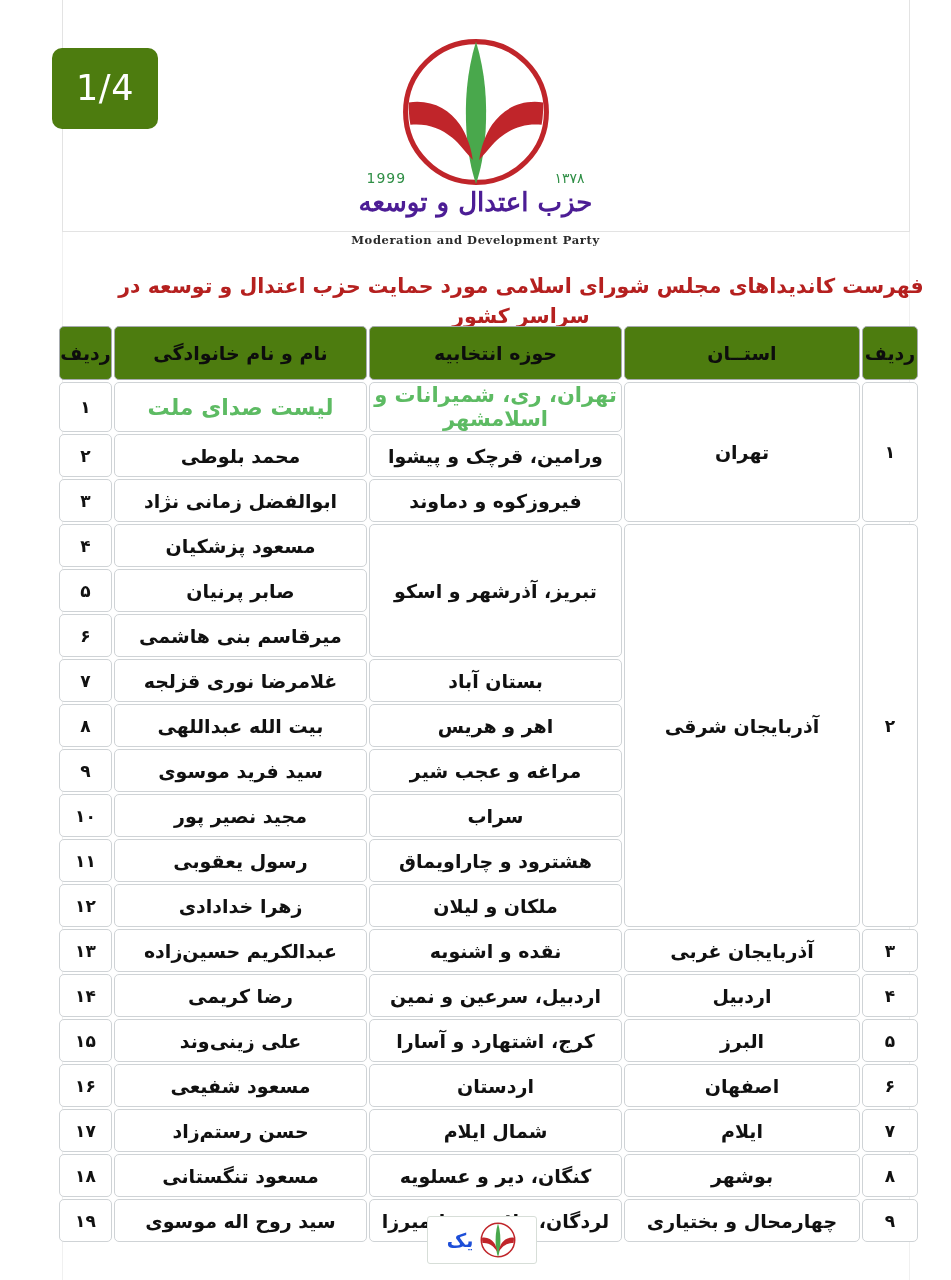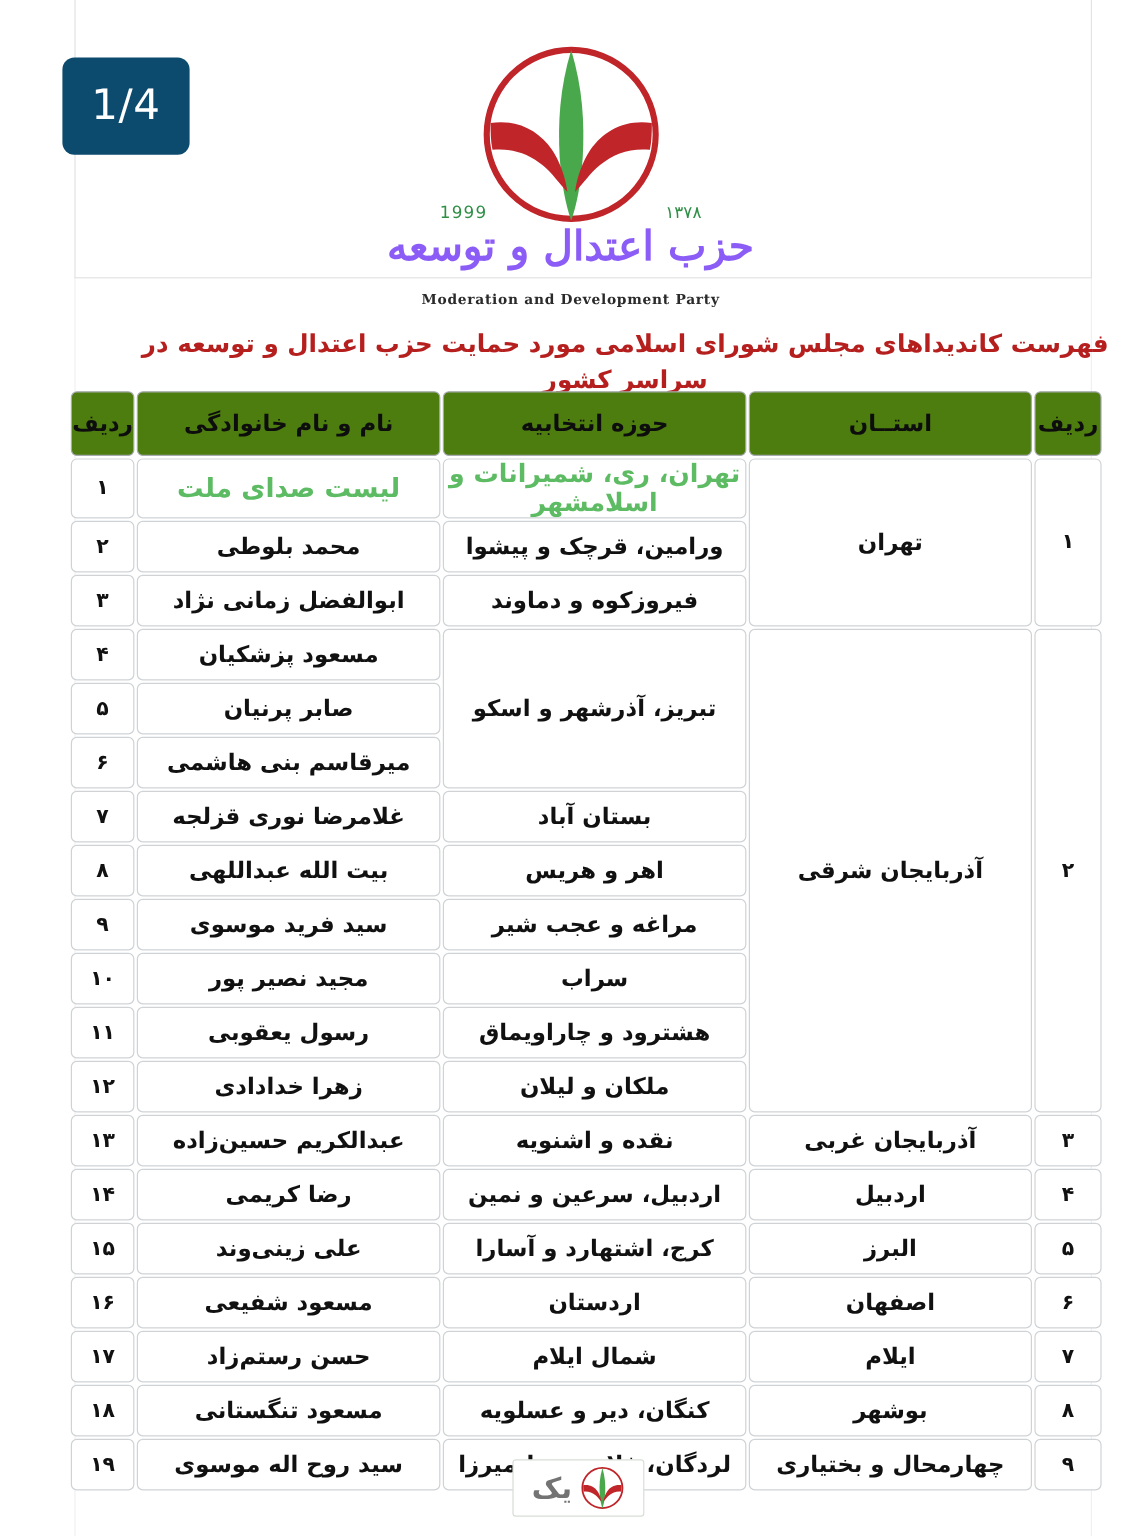--- a/index.html
+++ b/index.html
@@ -39,21 +39,21 @@
     box-sizing: border-box;
   }
 
   
   .page-badge {
     position: absolute;
     left: 52px;
     top: 48px;
     width: 106px;
     height: 81px;
-    background: #0c4a6e;
+    background: #4d7c0f;
     border-radius: 10px;
     color: #ffffff;
     font-size: 35px;
     line-height: 81px;
     text-align: center;
     letter-spacing: 0.5px;
     direction: ltr;
     z-index: 5;
   }
 
@@ -89,23 +89,23 @@
     position: absolute;
     left: 6px;
     top: 0;
     font-size: 14px;
     color: #2f8f46;
     direction: ltr;
     letter-spacing: 1px;
   }
   .logo-name-fa {
     font-family: "DejaVu Serif", "Liberation Serif", serif;
-    font-size: 34px;
-    font-weight: bold;
-    color: #8b5cf6;
+    font-size: 26px;
+    font-weight: bold;
+    color: #4c1d95;
     margin-top: 1px;
     line-height: 1.05;
   }
   .logo-name-en {
     font-family: "DejaVu Serif", "Liberation Serif", serif;
     font-size: 11.5px;
     font-weight: bold;
     color: #2a2a2a;
     direction: ltr;
     letter-spacing: 0.6px;
@@ -199,23 +199,23 @@
     align-items: center;
     justify-content: center;
     gap: 6px;
   }
   .footer-mark .fm-logo {
     width: 38px;
     height: 38px;
     flex: 0 0 auto;
   }
   .footer-mark .fm-text {
-    font-size: 24px;
-    font-weight: bold;
-    color: #737373;
+    font-size: 19px;
+    font-weight: bold;
+    color: #1d4ed8;
   }
 </style>
 </head>
 <body>
 
 <div class="page-frame"></div>
 <div class="page-frame-lower"></div>
 
 <div class="page-badge">1/4</div>
 

